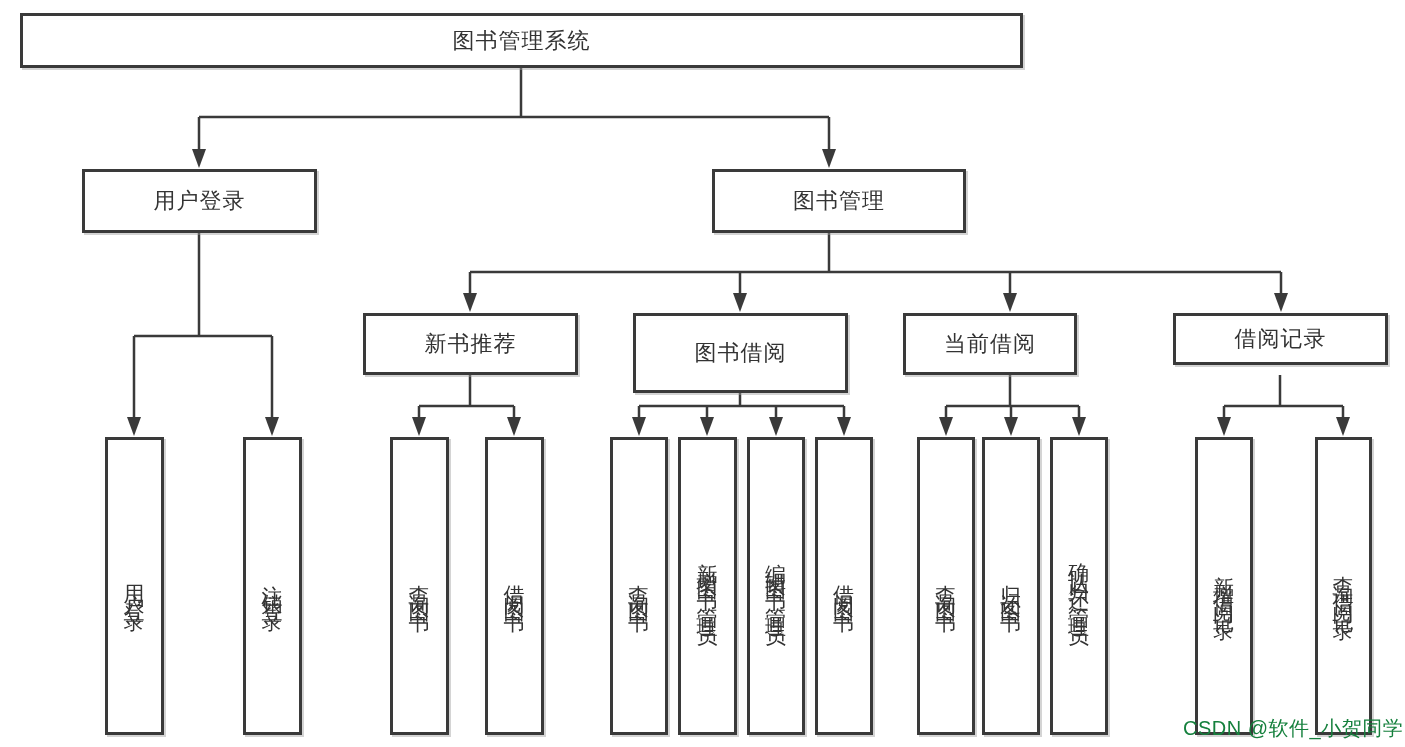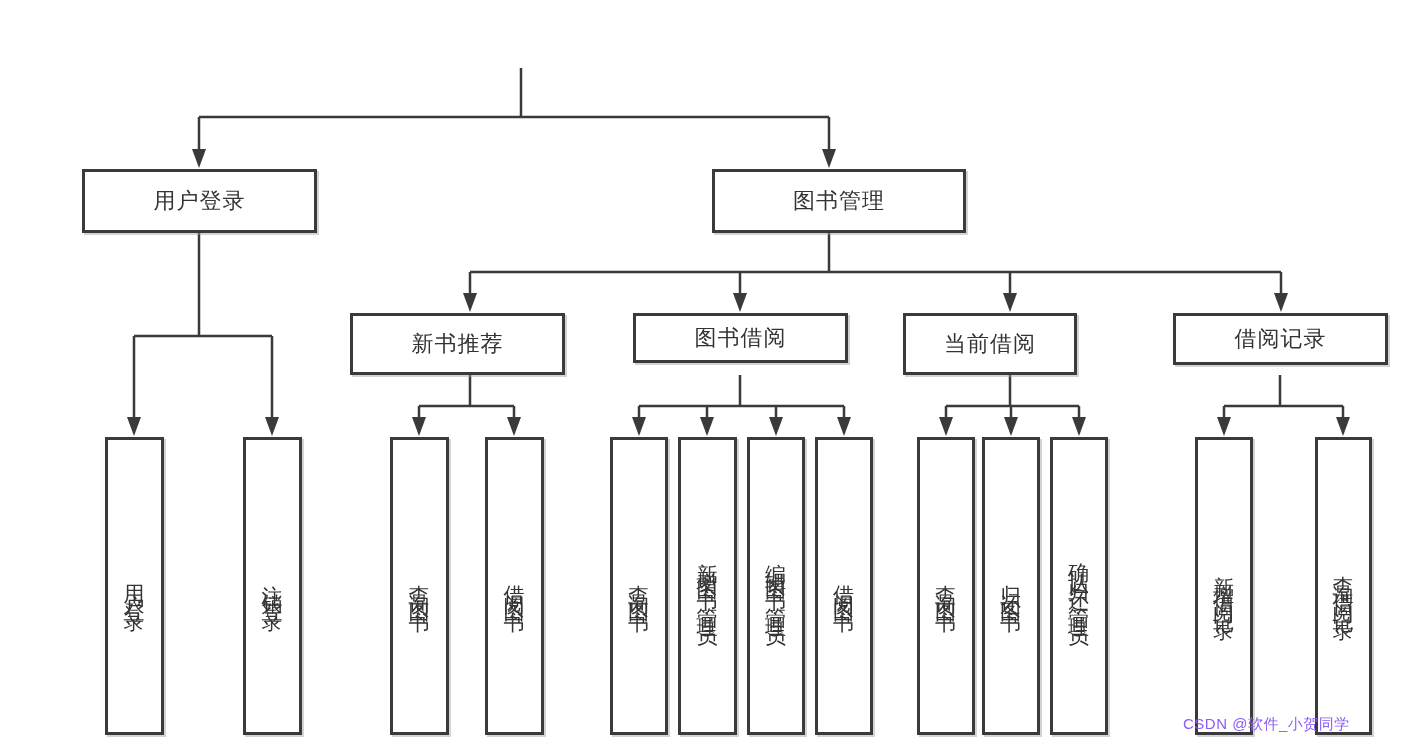--- a/index.html
+++ b/index.html
@@ -27,22 +27,22 @@
   .v{
     writing-mode:vertical-rl;
     text-orientation:mixed;
     font-size:21px;
     letter-spacing:9px;
     line-height:1;
   }
   .watermark{
     position:absolute;
     left:1183px;top:715px;
-    font-size:15px;
-    color:#8b5cf6;
+    font-size:20px;
+    color:#15803d;
     letter-spacing:0.5px;
     z-index:5;
     white-space:nowrap;
   }
 </style>
 </head>
 <body>
 
 <div id="canvas">
 
@@ -82,26 +82,27 @@
       <polygon points="769,417 783,417 776,436"></polygon>
       <polygon points="837,417 851,417 844,436"></polygon>
       <polygon points="939,417 953,417 946,436"></polygon>
       <polygon points="1004,417 1018,417 1011,436"></polygon>
       <polygon points="1072,417 1086,417 1079,436"></polygon>
       <polygon points="1217,417 1231,417 1224,436"></polygon>
       <polygon points="1336,417 1350,417 1343,436"></polygon>
     </g>
   </svg>
 
+  <div class="box h" style="left:20px;top:13px;width:1003px;height:55px">图书管理系统</div>
 
   <div class="box h" style="left:82px;top:169px;width:235px;height:64px">用户登录</div>
   <div class="box h" style="left:712px;top:169px;width:254px;height:64px">图书管理</div>
 
-  <div class="box h" style="left:350px;top:313px;width:215px;height:62px">新书推荐</div>
-  <div class="box h" style="left:633px;top:313px;width:215px;height:50px">图书借阅</div>
+  <div class="box h" style="left:363px;top:313px;width:215px;height:62px">新书推荐</div>
+  <div class="box h" style="left:633px;top:313px;width:215px;height:80px">图书借阅</div>
   <div class="box h" style="left:903px;top:313px;width:174px;height:62px">当前借阅</div>
   <div class="box h" style="left:1173px;top:313px;width:215px;height:52px">借阅记录</div>
 
   <div class="box v" style="left:105px;top:437px;width:59px;height:298px">用户登录</div>
   <div class="box v" style="left:243px;top:437px;width:59px;height:298px">注销登录</div>
 
   <div class="box v" style="left:390px;top:437px;width:59px;height:298px">查询图书</div>
   <div class="box v" style="left:485px;top:437px;width:59px;height:298px">借阅图书</div>
 
   <div class="box v" style="left:610px;top:437px;width:58px;height:298px">查询图书</div>

